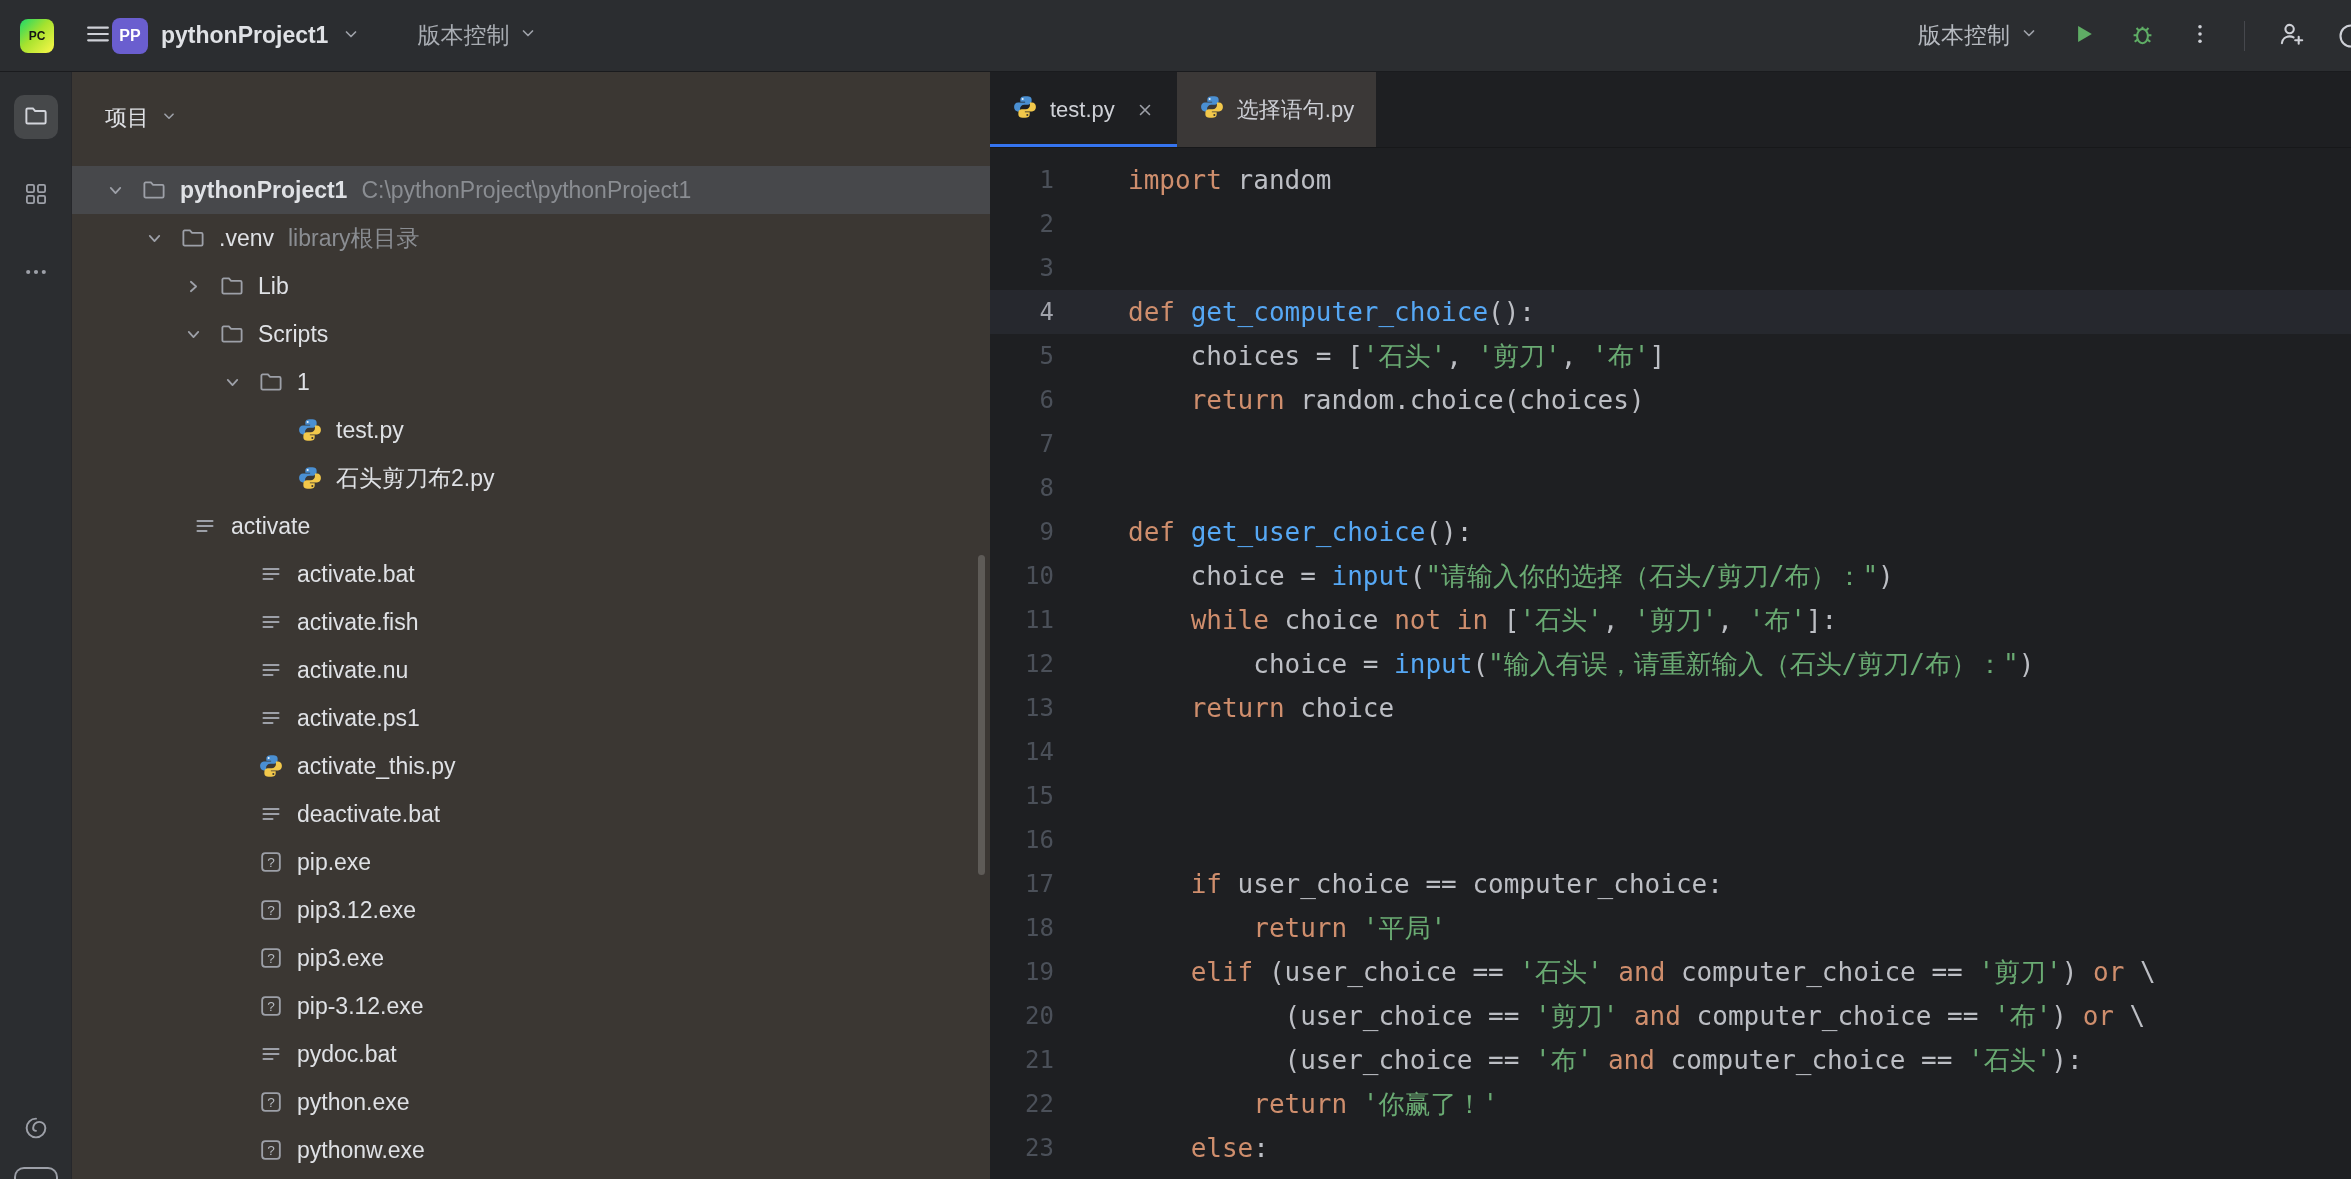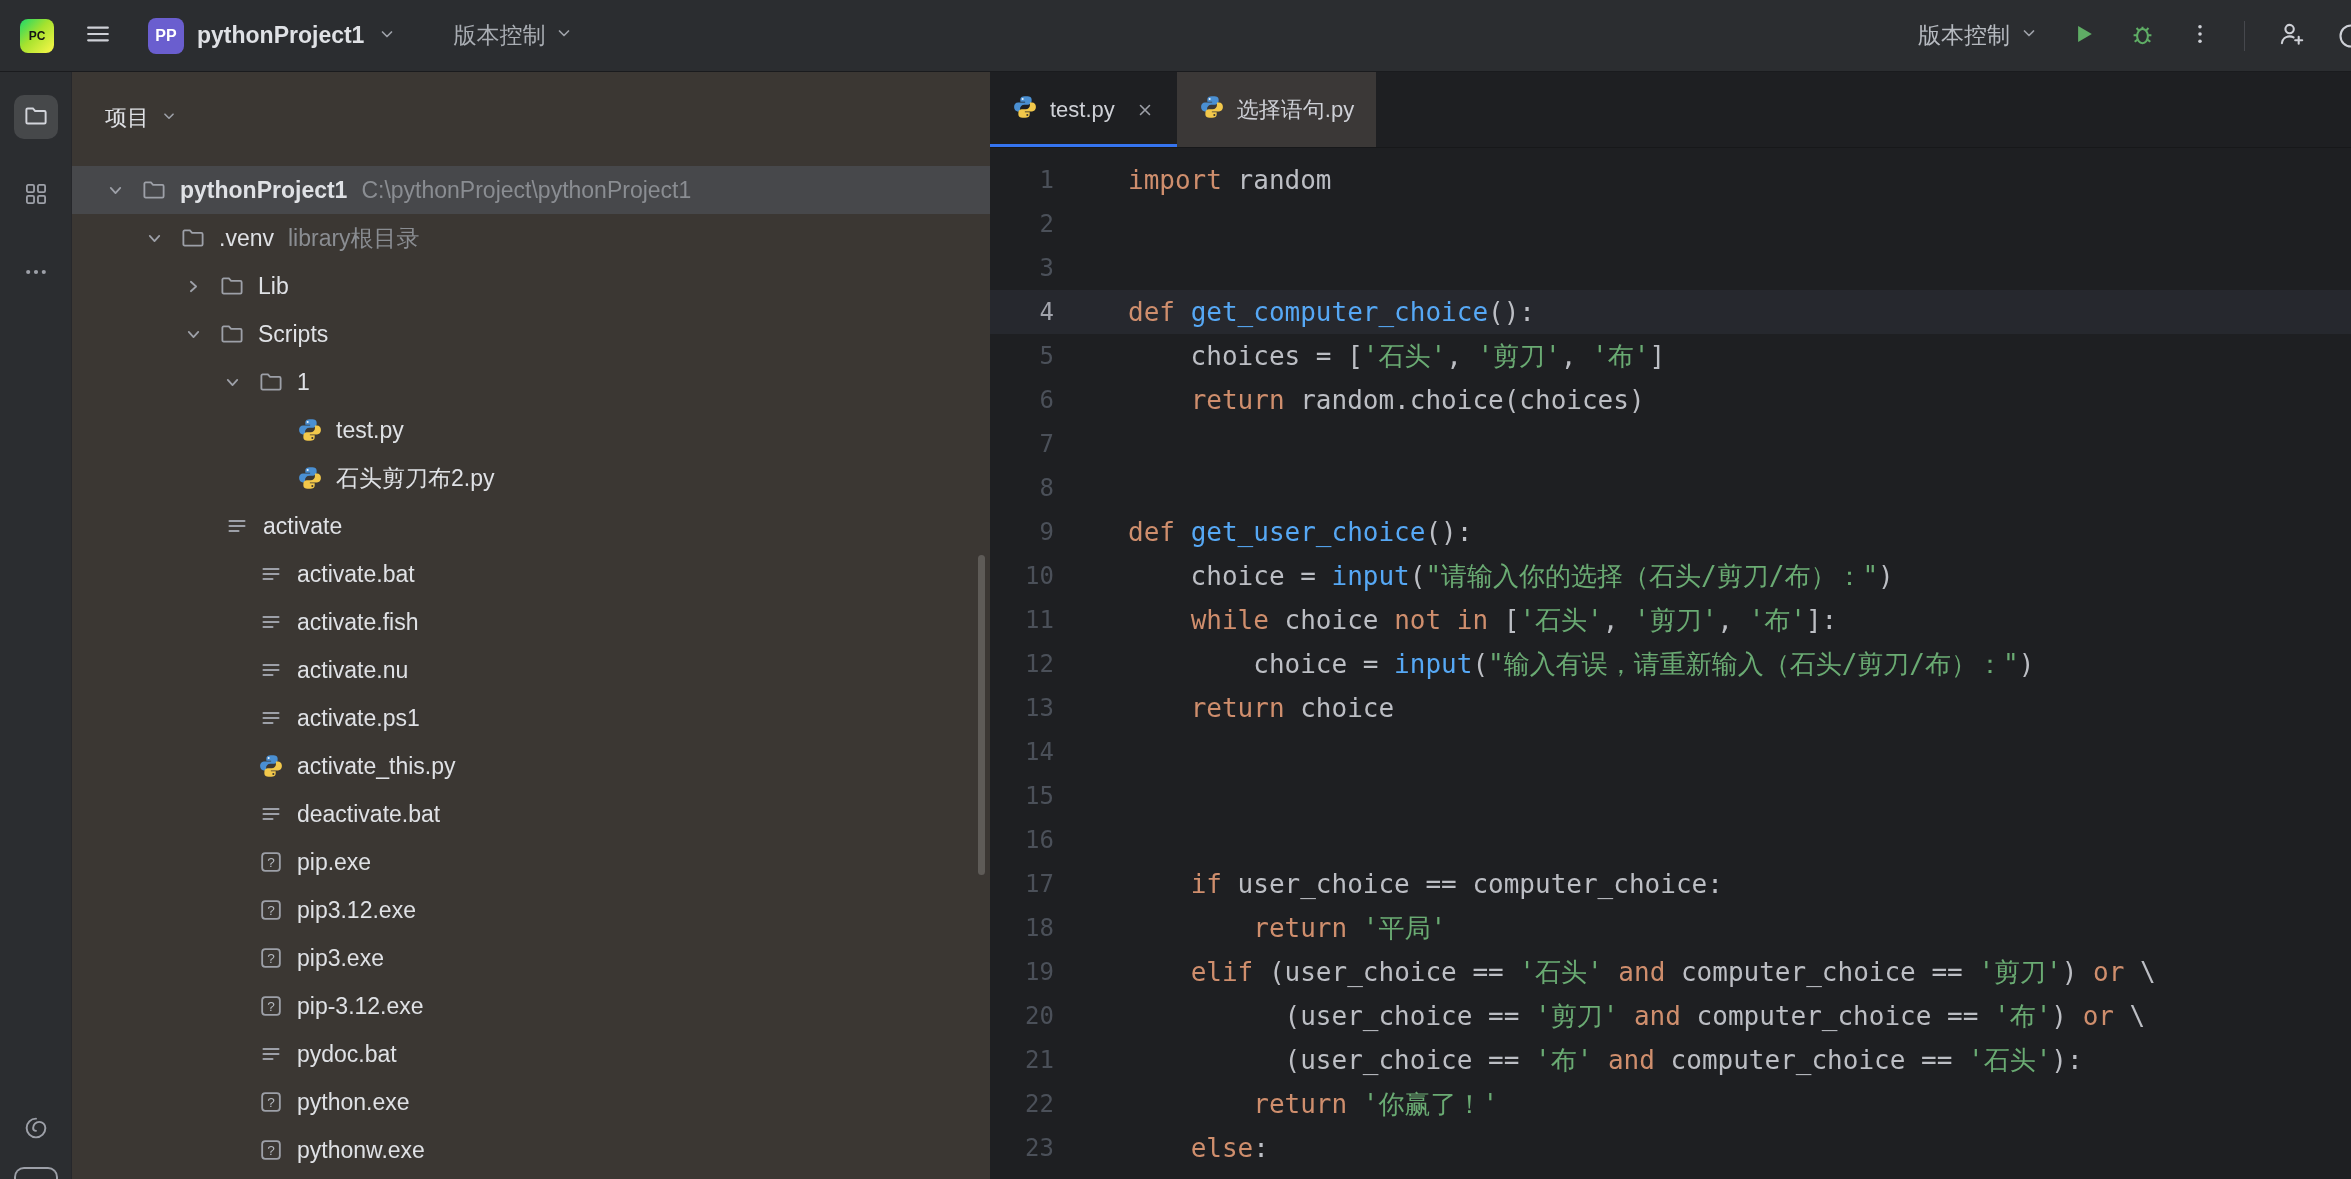--- a/index.html
+++ b/index.html
@@ -8,21 +8,21 @@
        background:#1e1f22;color:#dfe1e5;font-family:"Liberation Sans","DejaVu Sans",sans-serif;}
 
   
   .topbar{height:72px;flex:0 0 72px;background:var(--topbar_bg,#2b2d30);display:flex;align-items:center;
           padding-left:20px;overflow:hidden;border-bottom:1px solid #1a1b1e;}
   .logo{width:34px;height:34px;border-radius:8px;flex:0 0 34px;
         background:linear-gradient(135deg,#1bd96a 0%,#a6e22e 45%,#fcf84a 100%);
         display:flex;align-items:center;justify-content:center;font-weight:700;font-size:12px;color:#151515;}
   .icon-btn{background:none;border:none;cursor:pointer;display:flex;align-items:center;justify-content:center;padding:0;}
   .hamburger{margin-left:30px;}
-  .project-widget{display:flex;align-items:center;gap:13px;margin-left:36px;cursor:pointer;}
+  .project-widget{display:flex;align-items:center;gap:13px;cursor:pointer;}
   .pp-badge{width:36px;height:36px;border-radius:8px;background:var(--project_badge_bg,#6a5ecf);color:#fff;
             font-weight:700;font-size:16px;display:flex;align-items:center;justify-content:center;}
   .project-name{font-size:23px;font-weight:600;color:#dfe1e5;}
   .vcs-widget{display:flex;align-items:center;gap:9px;margin-left:56px;font-size:23px;color:#a9adb3;cursor:pointer;}
   .topbar-right{margin-left:auto;display:flex;align-items:center;gap:32px;}
   .runconfig{display:flex;align-items:center;gap:9px;font-size:23px;color:#b6bac0;cursor:pointer;}
   .sep{width:1px;height:30px;background:#46484d;}
   .partial-icon{margin-right:-14px;display:flex;}
 
   
@@ -300,21 +300,21 @@
             <span class="tree-icon">
               <svg width="26" height="26" viewBox="0 0 20 20">
                 <path fill="#4a8fd2" d="M9.9 1.8c-2.1 0-3.5.9-3.5 2.5v1.6h3.7v.7H4.6c-1.7 0-3 1.3-3 3.4 0 2.1 1.3 3.4 3 3.4h1.6v-2.1c0-1.7 1.4-3.1 3.2-3.1h3c1.5 0 2.7-1.2 2.7-2.6V4.3c0-1.6-1.5-2.5-3.2-2.5z"></path>
                 <circle cx="8.2" cy="3.9" r=".8" fill="#eef3f8"></circle>
                 <path fill="#f2c84b" d="M10.1 18.2c2.1 0 3.5-.9 3.5-2.5v-1.6H9.9v-.7h5.5c1.7 0 3-1.3 3-3.4 0-2.1-1.3-3.4-3-3.4h-1.6v2.1c0 1.7-1.4 3.1-3.2 3.1h-3c-1.5 0-2.7 1.2-2.7 2.6v1.3c0 1.6 1.5 2.5 3.2 2.5z"></path>
                 <circle cx="11.8" cy="16.1" r=".8" fill="#3b3733"></circle>
               </svg>
             </span>
             <span class="tree-label">石头剪刀布2.py</span>
           </div>
-          <div class="tree-row" style="padding-left: 116px;">
+          <div class="tree-row" style="padding-left: 84px;">
             <span class="chev-slot"></span>
             <span class="tree-icon">
               <svg width="26" height="26" viewBox="0 0 20 20">
                 <g stroke="#9da0a8" stroke-width="1.5" stroke-linecap="round">
                   <path d="M4.2 6.2h11.6M4.2 10h11.6M4.2 13.8h7"></path>
                 </g>
               </svg>
             </span>
             <span class="tree-label">activate</span>
           </div>

